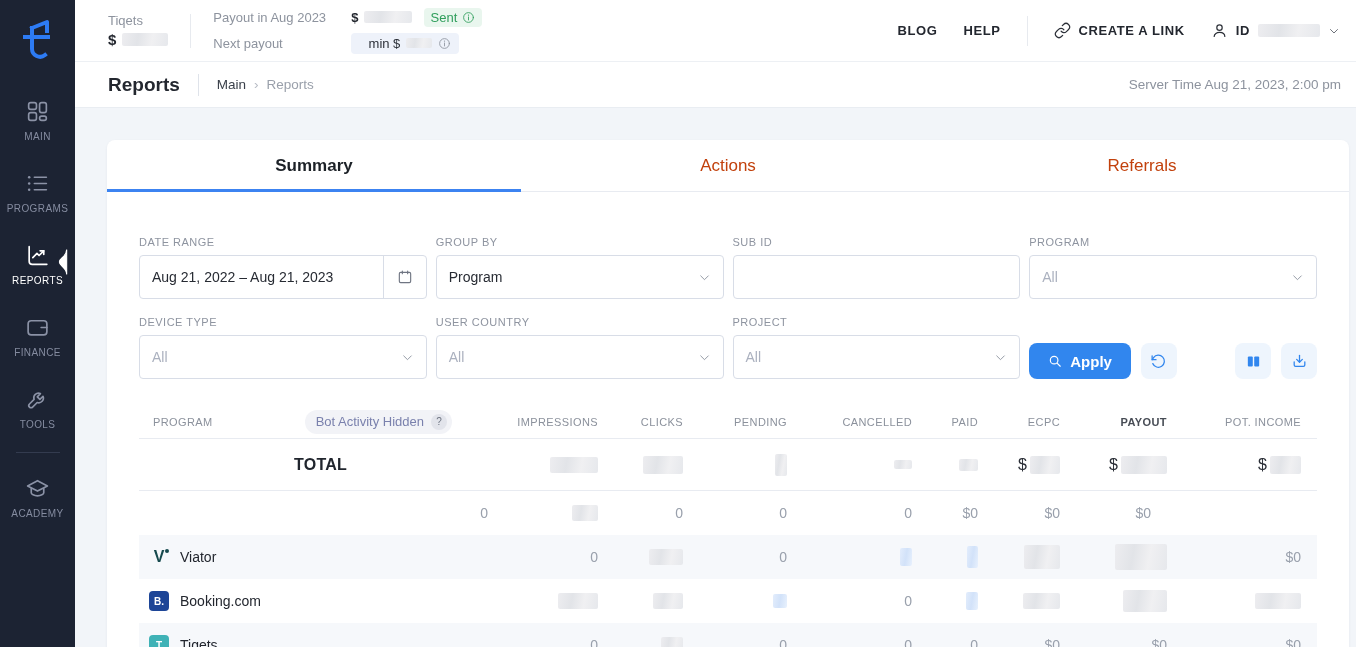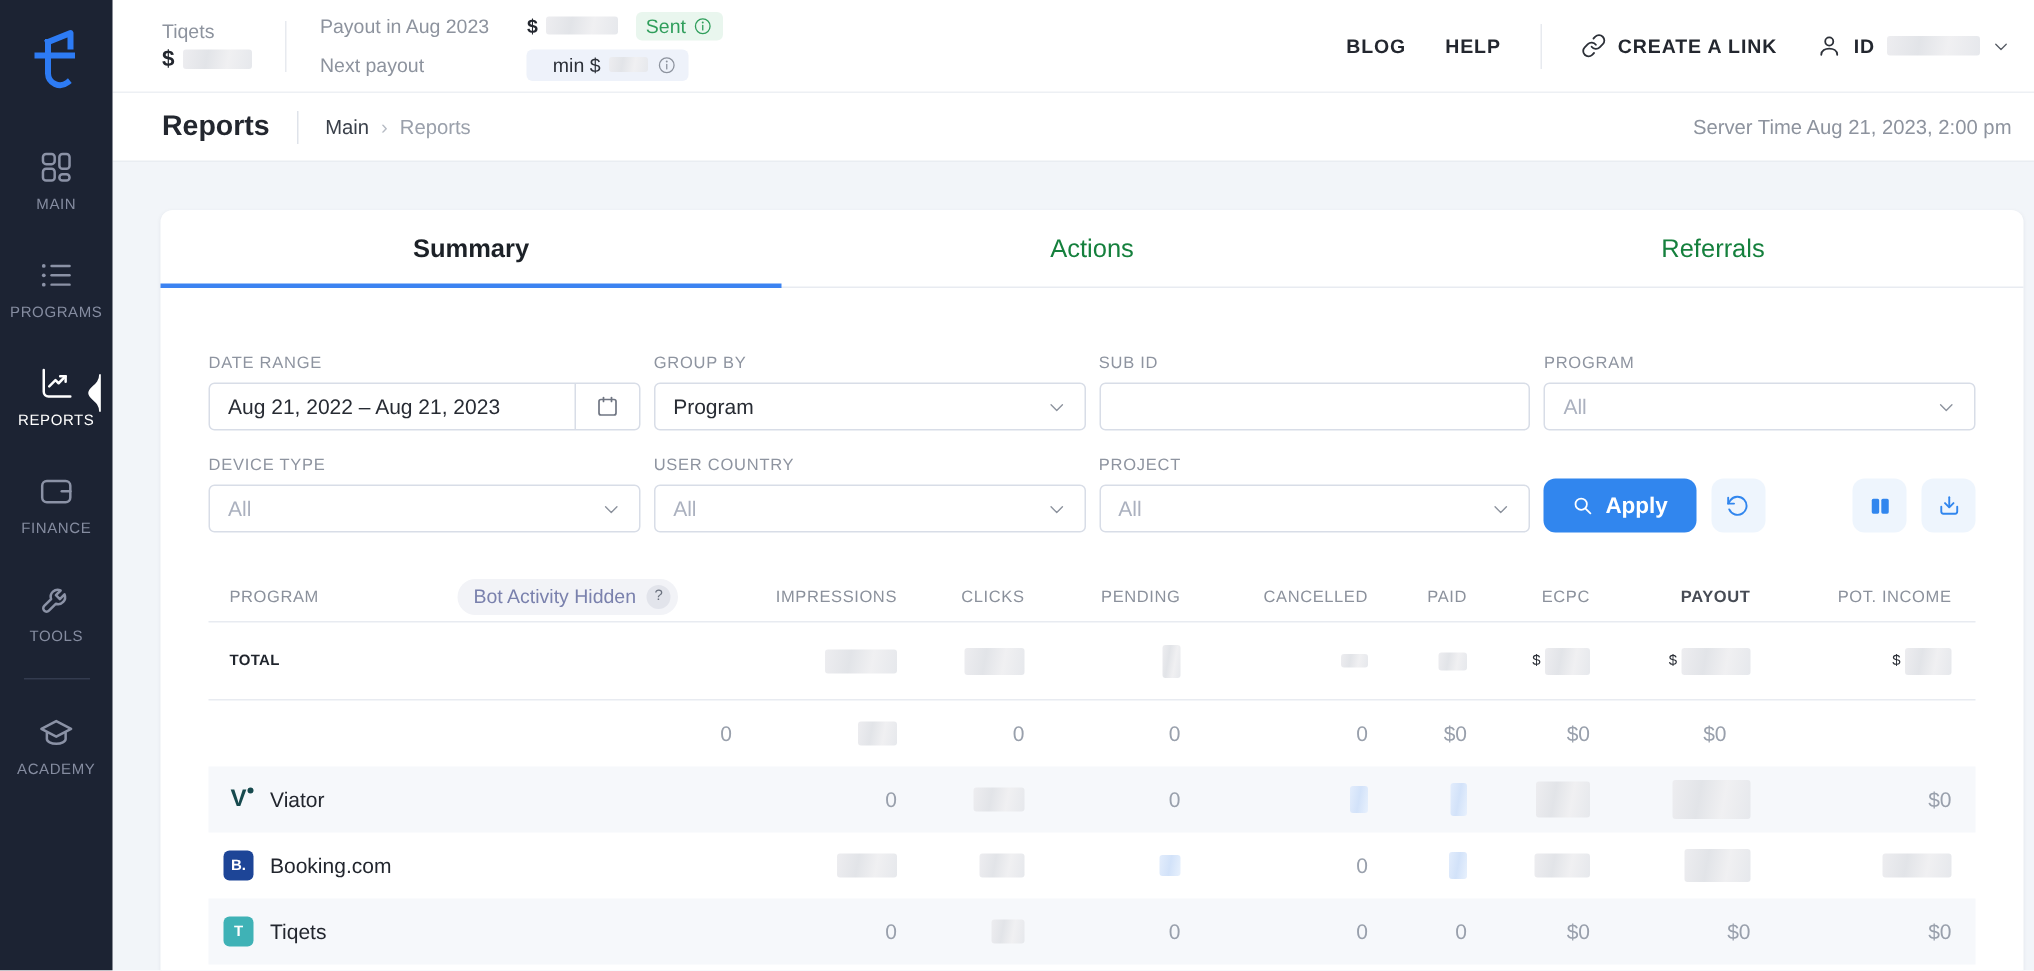--- a/index.html
+++ b/index.html
@@ -56,29 +56,29 @@
   .breadcrumb .bc-main{color:#3a404a;cursor:pointer;}
   .breadcrumb .bc-sep{color:#b6bbc4;}
   .breadcrumb .bc-cur{color:#9aa0ab;}
   .server-time{margin-left:auto;font-size:13.5px;color:var(--text-gray);}
 
   
   .content{position:absolute;left:75px;top:108px;right:0;bottom:0;background:var(--page-bg);padding:32px 0 0 32px;overflow:hidden;}
   .card{width:1242px;height:560px;background:#fff;border-radius:8px 8px 0 0;box-shadow:0 1px 3px rgba(25,39,70,.06);}
 
   .tabs{display:flex;height:52px;border-bottom:1px solid var(--border);}
-  .tab{flex:1;display:flex;align-items:center;justify-content:center;font-size:17px;color:#15803d;cursor:pointer;position:relative;}
+  .tab{flex:1;display:flex;align-items:center;justify-content:center;font-size:17px;color:#c2410c;cursor:pointer;position:relative;}
   .tab.active{color:#1c2127;font-weight:700;}
   .tab.active::after{content:"";position:absolute;left:0;right:0;bottom:-1px;height:3px;background:#3c83f1;}
 
   
   .filters{padding:44px 32px 26px;}
   .f-grid{display:grid;grid-template-columns:repeat(4,1fr);column-gap:9px;row-gap:17px;}
   .field .f-label{display:block;font-size:11px;letter-spacing:.5px;color:#8e94a0;margin-bottom:7px;}
-  .control{height:32px;border:1px solid #d8dde7;border-radius:4px;background:#fff;display:flex;align-items:center;padding:0 12px;font-size:14px;color:#272b33;cursor:pointer;}
+  .control{height:44px;border:1px solid #d8dde7;border-radius:4px;background:#fff;display:flex;align-items:center;padding:0 12px;font-size:14px;color:#272b33;cursor:pointer;}
   .control .grow{flex:1;}
   .control .ph{color:#abb1bf;}
   .control svg{width:13px;height:13px;stroke:#8d939e;fill:none;stroke-width:1.7;stroke-linecap:round;stroke-linejoin:round;flex:none;}
   .control.date{padding-right:0;}
   .cal-seg{border-left:1px solid #d8dde7;align-self:stretch;width:43px;display:flex;align-items:center;justify-content:center;}
   .cal-seg svg{width:16px;height:16px;stroke:#6f7582;}
   .control input{border:none;outline:none;width:100%;font:inherit;color:#272b33;background:transparent;}
   .btn-row{display:flex;align-items:center;gap:10px;align-self:end;}
   .btn-apply{height:36px;padding:0 19px;border:none;border-radius:8px;background:var(--accent);color:#fff;font-family:inherit;font-size:15px;font-weight:600;display:flex;align-items:center;gap:8px;cursor:pointer;}
   .btn-apply svg{width:14px;height:14px;stroke:#fff;fill:none;stroke-width:2;stroke-linecap:round;}
@@ -89,21 +89,21 @@
   
   .table{padding:0 32px;}
   .trow{display:grid;grid-template-columns:1fr 110px 85px 104px 125px 66px 82px 107px 150px;align-items:center;}
   .t-head{height:34px;border-bottom:1px solid var(--border);color:#8b919c;font-size:11px;letter-spacing:.4px;}
   .t-head .th{display:flex;justify-content:flex-end;align-items:center;cursor:pointer;}
   .t-head .th:last-child{padding-right:16px;}
   .t-head .th.first{justify-content:flex-start;padding-left:14px;}
   .t-head .th.sorted{color:#474c55;font-weight:700;}
   .bot-pill{margin-left:92px;display:inline-flex;align-items:center;gap:7px;background:#f2f3f7;border-radius:13px;padding:4px 5px 4px 11px;color:#7a81ad;font-size:13px;letter-spacing:0;font-weight:400;}
   .bot-pill .q{width:16px;height:16px;border-radius:50%;background:#e2e4eb;color:#6d7380;font-size:10px;display:flex;align-items:center;justify-content:center;cursor:pointer;}
-  .t-total{height:52px;border-bottom:1px solid var(--border);font-size:10px;}
+  .t-total{height:52px;border-bottom:1px solid var(--border);font-size:16px;text-align:center;}
   .t-total .total-label{padding-left:14px;font-weight:700;color:#20252d;letter-spacing:.2px;}
   .t-row{height:44px;font-size:14px;}
   .t-row.alt{background:var(--row-alt);}
   .cell{display:flex;justify-content:flex-end;align-items:center;gap:3px;}
   .trow .cell:last-child{padding-right:16px;}
   .val{color:#99a0ac;}
   .cur-cell{color:#2a2e36;}
   .blurbox{border-radius:2px;background:linear-gradient(100deg,#ededf0 0%,#e2e4e8 35%,#f0f0f2 65%,#e6e8ec 100%);}
   .blurbox.blue{background:linear-gradient(100deg,#e3edfc 0%,#d2e2f9 50%,#e8f1fd 100%);}
   .prog{display:flex;align-items:center;gap:11px;padding-left:10px;justify-content:flex-start;}

